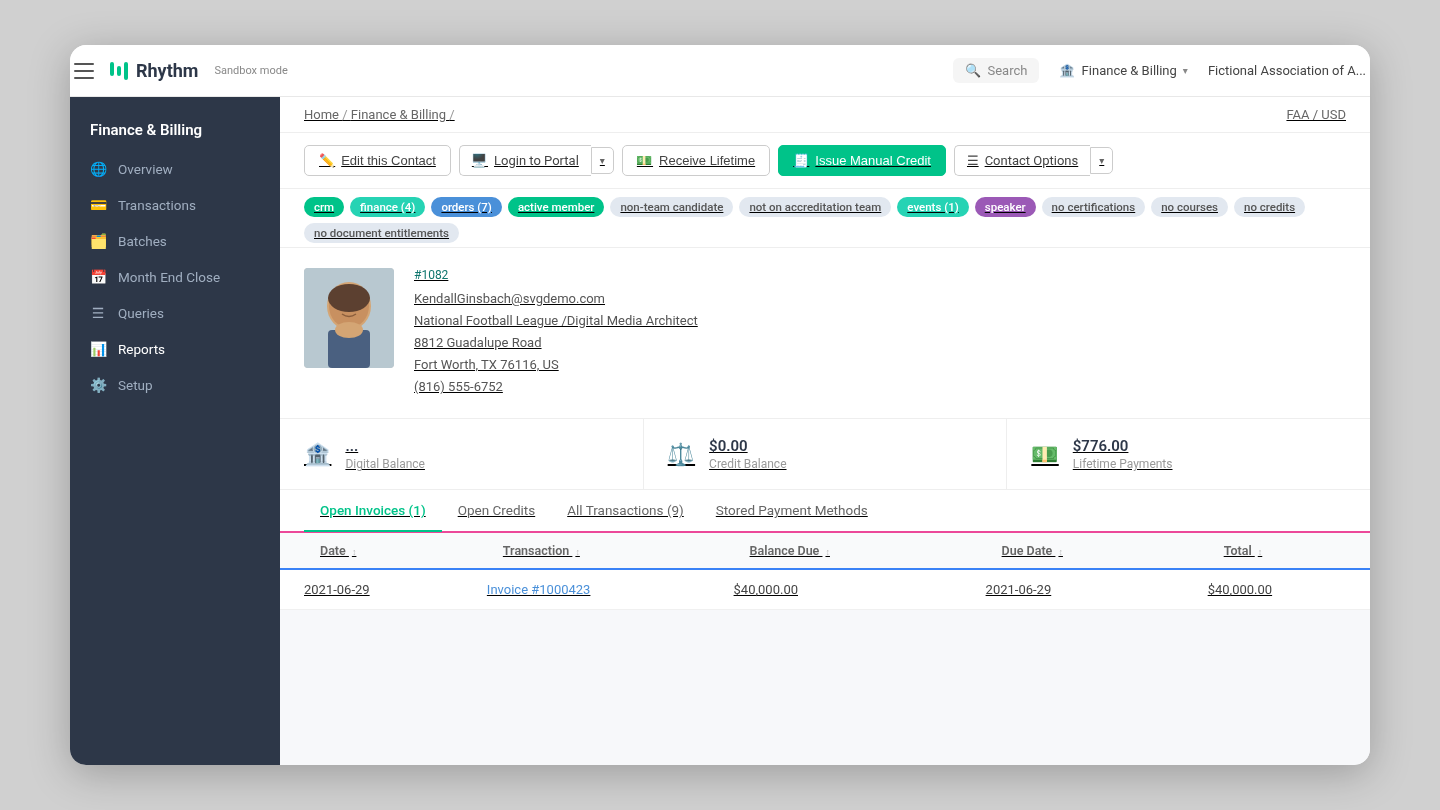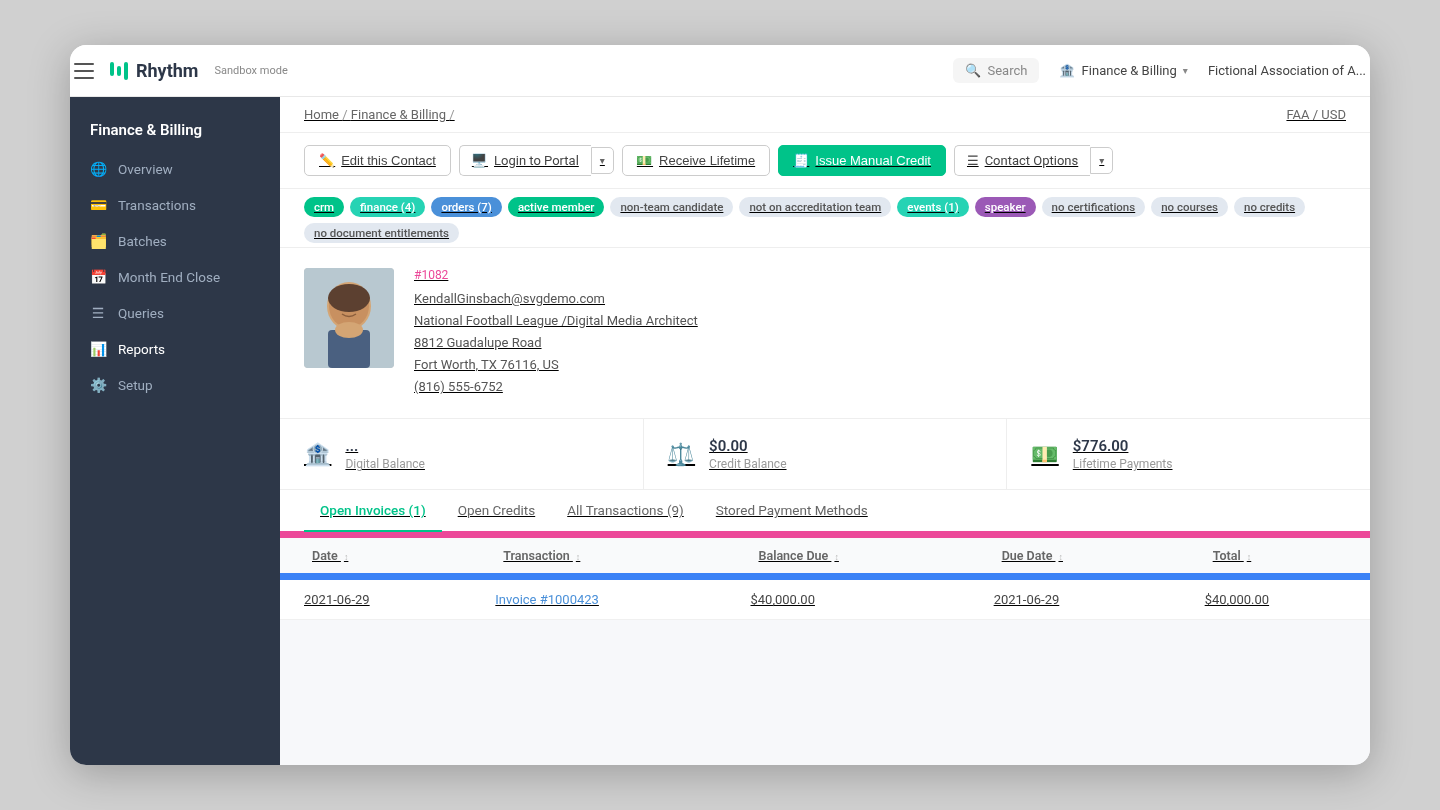--- a/index.html
+++ b/index.html
@@ -275,21 +275,21 @@
     }
     .profile-info { flex: 1; }
     .profile-name {
       font-size: 22px;
       font-weight: 600;
       color: #2d3748;
       margin-bottom: 2px;
     }
     .profile-id {
       font-size: 12px;
-      color: #ec4899;
+      color: #0f766e;
       margin-bottom: 6px;
     }
     .profile-detail {
       font-size: 13px;
       color: #555;
       line-height: 1.7;
     }
     
     .stats-row {
       display: flex;
@@ -322,21 +322,21 @@
       color: #999;
       margin-top: 2px;
     }
     
     .tabs-section {
       background: #fff;
       flex-shrink: 0;
     }
     .tabs-nav {
       display: flex;
-      border-bottom: 7px solid #ec4899;
+      border-bottom: 2px solid #ec4899;
       padding: 0 24px;
     }
     .tab {
       padding: 12px 16px;
       font-size: 13.5px;
       color: #666;
       cursor: pointer;
       border-bottom: 2px solid transparent;
       margin-bottom: -1px;
       white-space: nowrap;
@@ -353,25 +353,25 @@
     }
     table {
       width: 100%;
       border-collapse: collapse;
     }
     thead tr {
       background: #f9fafb;
     }
     th {
       text-align: left;
-      padding: 10px 32px;
+      padding: 10px 40px;
       font-size: 12.5px;
       font-weight: 600;
       color: #666;
-      border-bottom: 7px solid #3b82f6;
+      border-bottom: 2px solid #3b82f6;
     }
     td {
       padding: 12px 24px;
       font-size: 13px;
       color: #444;
       border-bottom: 1px solid #f0f0f0;
     }
     td a { color: #4a90d9; text-decoration: none; }
     .sort-indicator { font-size: 9px; color: #bbb; margin-left: 3px; }
     

